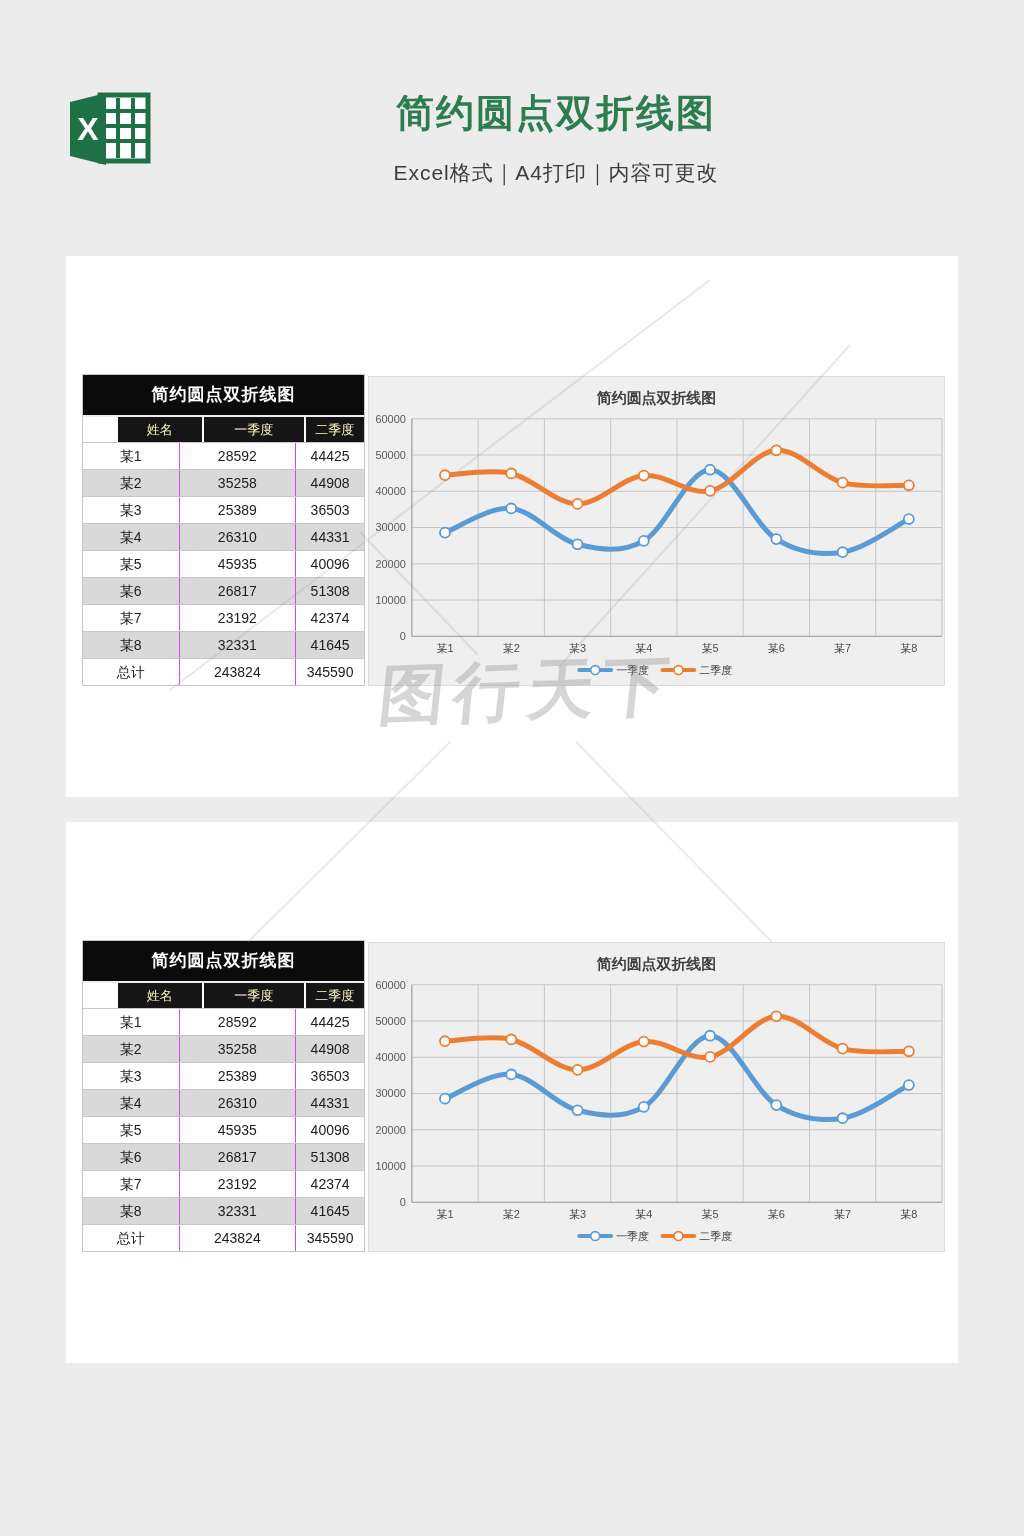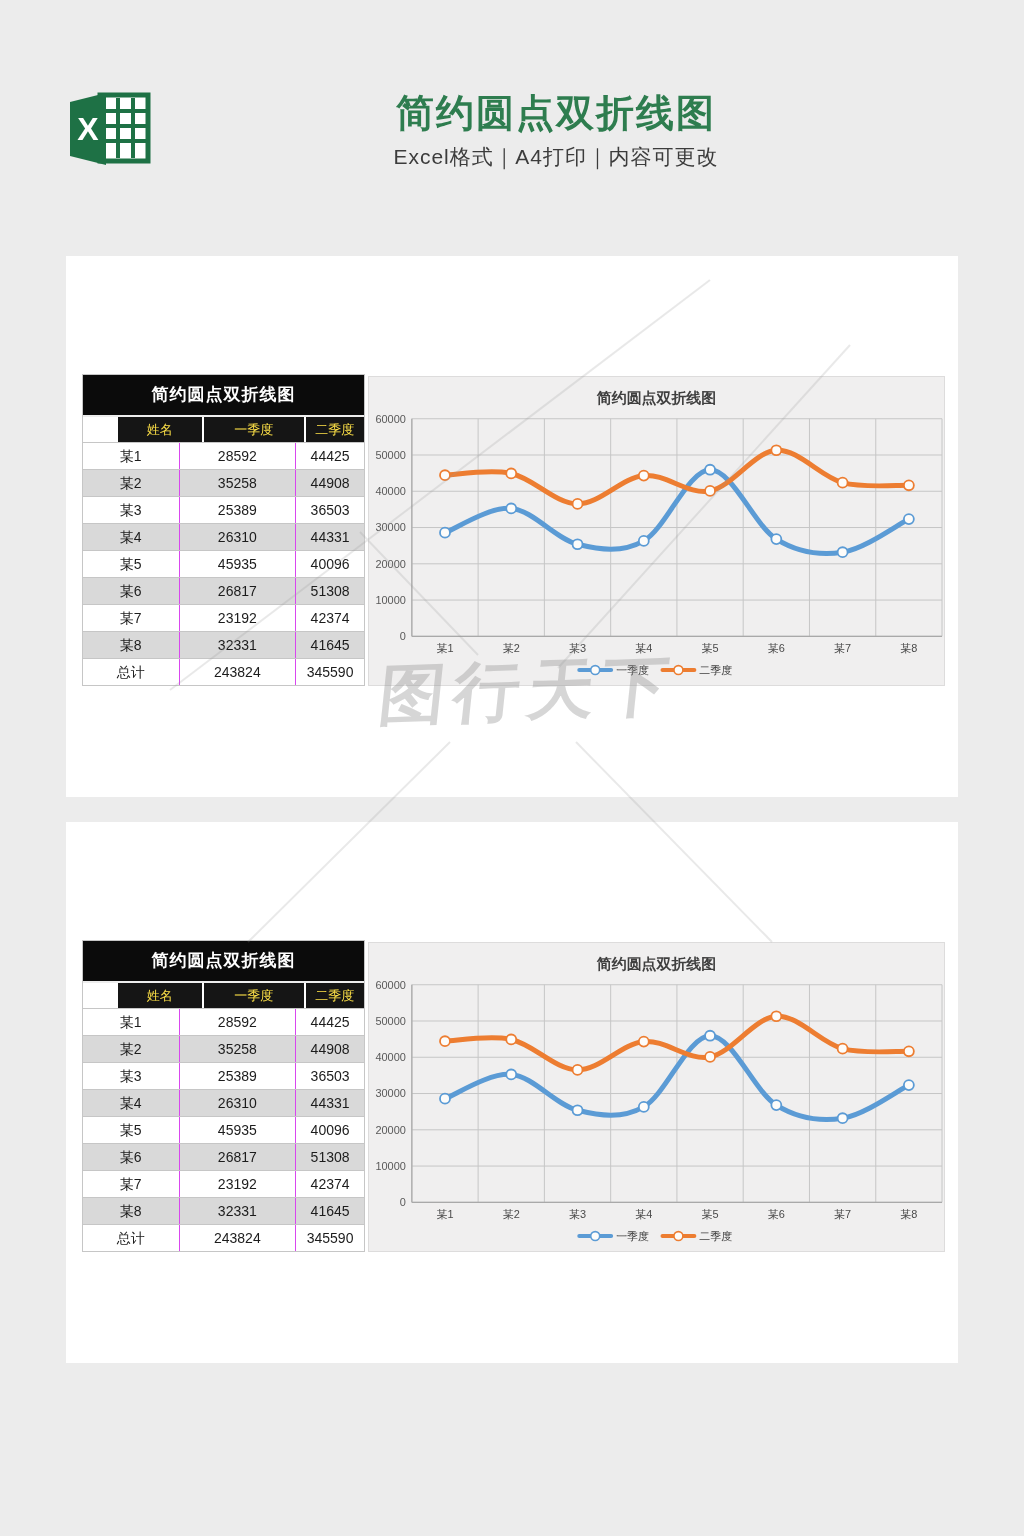--- a/index.html
+++ b/index.html
@@ -7,31 +7,31 @@
     width:1024px;height:1536px;position:relative;overflow:hidden;
     background:#ececec;
     font-family:"Liberation Sans","DejaVu Sans",sans-serif;
     -webkit-font-smoothing:antialiased;
   }
   
   .site-header{position:absolute;left:0;top:0;width:1024px;height:230px;}
   .excel-logo{position:absolute;left:64px;top:88px;width:92px;height:82px;}
   .hdr-text{position:absolute;left:0;top:88px;width:1024px;text-align:center;padding-left:88px;box-sizing:border-box;}
   .hdr-title{font-size:38px;font-weight:bold;letter-spacing:2px;}
-  .hdr-sub{margin-top:4px;font-size:21px;color:#3c3c3c;letter-spacing:1px;}
+  .hdr-sub{margin-top:20px;font-size:21px;color:#3c3c3c;letter-spacing:1px;}
   
   .panel{position:absolute;left:66px;width:892px;height:541px;background:#ffffff;z-index:1;}
   #panel-1{top:256px;}
   #panel-2{top:822px;}
   
   .data-table{position:absolute;left:16px;top:118px;width:281px;background:#fff;
               border:1px solid #c6c6c6;box-sizing:content-box;}
   .dt-title{height:40px;line-height:40px;background:#0b0b0b;color:#fff;text-align:center;
             font-size:17px;font-weight:bold;letter-spacing:1px;border-bottom:2px solid #ededed;}
-  .dt-head{display:flex;height:25px;background:#151515;color:#fde047;font-size:13px;margin-left:35px;}
+  .dt-head{display:flex;height:25px;background:#151515;color:#fef9c3;font-size:13px;margin-left:35px;}
   .dt-head .c{line-height:25px;text-align:center;box-sizing:border-box;}
   .dt-head .c + .c{border-left:2px solid #ffffff;}
   .dt-row{display:flex;height:26px;background:#fff;font-size:14px;color:#1c1c1c;
           border-top:1px solid #c6c6c6;}
   .dt-row.alt{background:#d9d9d9;}
   .dt-row .c{line-height:26px;text-align:center;box-sizing:border-box;}
   .dt-row .c + .c{border-left:1px solid #d946ef;}
   .c1{width:34%;}.c2{width:41.5%;}.c3{width:24.5%;}
   
   .chart-box{position:absolute;left:302px;top:120px;width:577px;height:310px;

